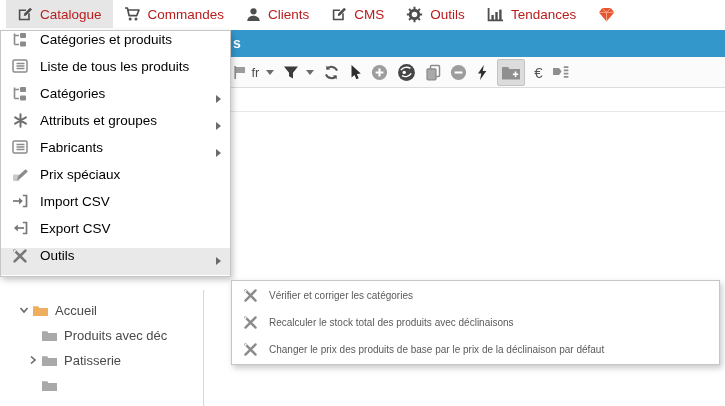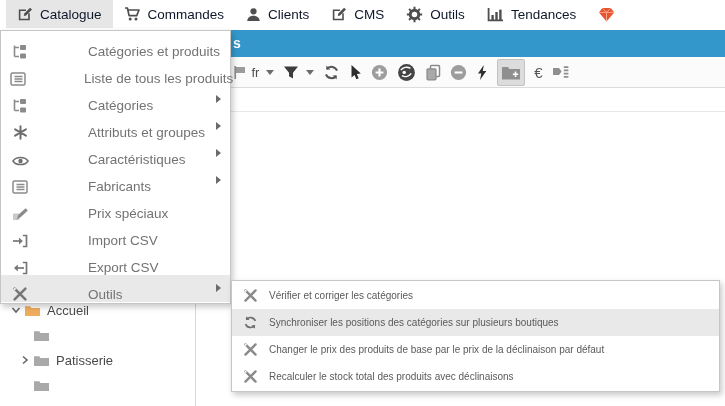--- a/index.html
+++ b/index.html
@@ -1,50 +1,50 @@
 <!DOCTYPE html>
 <html><head>
 <meta charset="utf-8">
 <style>
   html,body{margin:0;padding:0;background:#fff;}
   .stage{position:relative;width:725px;height:406px;overflow:hidden;background:#fff;
          font-family:"Liberation Sans","DejaVu Sans",sans-serif;-webkit-font-smoothing:antialiased;}
 
   
   .menubar{position:absolute;top:0;left:0;right:0;height:28px;background:#fff;display:flex;align-items:stretch;padding-left:6px;z-index:4;}
-  .menu-item{display:flex;align-items:center;gap:7px;padding:0 11px;font-size:13.5px;color:#0f172a;white-space:nowrap;cursor:pointer;}
+  .menu-item{display:flex;align-items:center;gap:7px;padding:0 11px;font-size:13.5px;color:#b91c1c;white-space:nowrap;cursor:pointer;}
   .menu-item.active{background:#e6e6e6;}
   .menu-item .mi-ic{display:flex;align-items:center;}
 
   
   .bluebar{position:absolute;top:30px;left:0;right:0;height:27px;background:#3397cb;z-index:1;}
   .bluebar .title-frag{position:absolute;left:233px;top:5px;color:#fff;font-size:14px;font-weight:bold;}
 
   
   .toolbar{position:absolute;top:57px;left:0;right:0;height:30px;background:#fbfbfb;border-bottom:1px solid #dcdcdc;
            display:flex;align-items:center;gap:9px;padding-left:119px;z-index:1;}
   .tb-it{display:flex;align-items:center;gap:5px;flex:0 0 auto;cursor:pointer;}
   .tb-label{font-size:13px;color:#4c4c4c;white-space:nowrap;}
   .caret{width:0;height:0;border-left:4px solid transparent;border-right:4px solid transparent;border-top:5px solid #6b6b6b;margin-left:2px;}
   .tb-btn{width:28px;height:27px;background:#dcdcdc;border:1px solid #c3c3c3;border-radius:2px;display:flex;align-items:center;justify-content:center;box-sizing:border-box;}
 
   .gridline2{position:absolute;top:111px;left:0;right:0;height:1px;background:#e8e8e8;z-index:1;}
 
   
-  .treepanel{position:absolute;top:290px;left:8px;width:157px;bottom:0;background:#fff;border-right:1px solid #d8d8d8;z-index:2;overflow:hidden;padding-left:30px;}
+  .treepanel{position:absolute;top:290px;left:16px;width:157px;bottom:0;background:#fff;border-right:1px solid #d8d8d8;z-index:2;overflow:hidden;padding-left:30px;}
   .vline2{position:absolute;top:300px;left:171px;width:1px;bottom:0;background:#dcdcdc;z-index:1;}
   .tree-row{position:absolute;left:0;right:0;height:24px;display:flex;align-items:center;font-size:13px;color:#4a4a4a;white-space:nowrap;cursor:pointer;}
   .tree-row .chev{width:13px;margin-left:3px;display:flex;align-items:center;}
   .tree-row.lvl1 .chev{margin-left:12px;}
   .tree-row .fold{margin-right:6px;display:flex;align-items:center;}
 
   
   .dropdown{position:absolute;top:30px;left:0;width:229px;background:#fff;border:1px solid #c6c6c6;
             box-shadow:2px 3px 6px rgba(0,0,0,.22);padding:1px 0;z-index:5;}
-  .dd-row{height:27px;display:flex;align-items:flex-end;padding-left:9px;position:relative;font-size:13.5px;color:#737373;cursor:pointer;gap:48px;}
+  .dd-row{height:27px;display:flex;align-items:flex-start;padding-left:9px;position:relative;font-size:13.5px;color:#000000;cursor:pointer;}
   .dd-row.hl{background:#e9e9e9;}
   .dd-ic{width:20px;display:flex;justify-content:center;align-items:center;}
   .dd-lbl{margin-left:10px;white-space:nowrap;}
   .dd-arrow{position:absolute;right:9px;top:9px;width:0;height:0;border-left:5px solid #6b6b6b;border-top:4.5px solid transparent;border-bottom:4.5px solid transparent;}
 
   
   .submenu{position:absolute;top:280px;left:231px;width:487px;background:#fff;border:1px solid #c6c6c6;
            box-shadow:2px 3px 6px rgba(0,0,0,.22);padding:1px 0;z-index:6;}
   .sm-row{height:27px;display:flex;align-items:center;padding-left:8px;font-size:10px;color:#5a5a5a;cursor:pointer;}
   .sm-row.hl{background:#e9e9e9;}
@@ -234,20 +234,21 @@
       </span>
       <span>Accueil</span>
     </div>
     <div class="tree-row lvl1" style="top:33px;">
       <span class="chev"></span>
       <span class="fold">
         <svg width="17" height="13" viewBox="0 0 17 13">
             <path d="M1 2.2h5.2l1.3 1.8H16v8H1z" fill="#a9a9a9"></path>
           </svg>
       </span>
+      <span>Produits avec déc</span>
     </div>
     <div class="tree-row lvl1" style="top:58px;">
       <span class="chev">
         <svg width="10" height="10" viewBox="0 0 10 10">
             <path d="M3 1.5l4 3.5-4 3.5" stroke="#666" stroke-width="1.6" fill="none"></path>
           </svg>
       </span>
       <span class="fold">
         <svg width="17" height="13" viewBox="0 0 17 13">
             <path d="M1 2.2h5.2l1.3 1.8H16v8H1z" fill="#a9a9a9"></path>
@@ -305,30 +306,20 @@
       <span class="dd-lbl">Catégories</span>
       <span class="dd-arrow"></span>
     </div>
     <div class="dd-row">
       <span class="dd-ic">
         <svg width="15" height="15" viewBox="0 0 15 15">
             <path d="M7.5 1.2v12.6M2.1 4.3l10.8 6.4M12.9 4.3L2.1 10.7" stroke="#6e6e6e" stroke-width="2" stroke-linecap="round" fill="none"></path>
           </svg>
       </span>
       <span class="dd-lbl">Attributs et groupes</span>
-      <span class="dd-arrow"></span>
-    </div>
-    <div class="dd-row">
-      <span class="dd-ic">
-        <svg width="17" height="12" viewBox="0 0 17 12">
-            <path d="M1 6C4 1.3 13 1.3 16 6 13 10.7 4 10.7 1 6z" fill="none" stroke="#6e6e6e" stroke-width="1.5"></path>
-            <circle cx="8.5" cy="6" r="2.2" fill="#6e6e6e"></circle>
-          </svg>
-      </span>
-      <span class="dd-lbl">Caractéristiques</span>
       <span class="dd-arrow"></span>
     </div>
     <div class="dd-row">
       <span class="dd-ic">
         <svg width="16" height="14" viewBox="0 0 16 14">
             <rect x="1" y="1" width="14" height="12" rx="1.5" fill="none" stroke="#8b8b8b" stroke-width="1.5"></rect>
             <path d="M4.5 4.5h8M4.5 7h8M4.5 9.5h8" stroke="#8b8b8b" stroke-width="1.3"></path>
           </svg>
       </span>
       <span class="dd-lbl">Fabricants</span>
@@ -378,44 +369,33 @@
   <div class="submenu">
     <div class="sm-row">
       <span class="sm-ic">
         <svg width="15" height="15" viewBox="0 0 16 16">
             <path d="M2.6 2.6l10.8 10.8M13.4 2.6L2.6 13.4" stroke="#8a8a8a" stroke-width="2.5" stroke-linecap="round"></path>
             <circle cx="2.9" cy="2.9" r="1" fill="#fff"></circle>
           </svg>
       </span>
       <span class="sm-lbl">Vérifier et corriger les catégories</span>
     </div>
-    <div class="sm-row hl">
-      <span class="sm-ic">
-        <svg width="15" height="15" viewBox="0 0 16 16">
-            <path d="M13.2 6.3A5.6 5.6 0 0 0 3.5 4.9" fill="none" stroke="#6e6e6e" stroke-width="1.8"></path>
-            <path d="M3.2 1.4v3.8h3.8z" fill="#6e6e6e"></path>
-            <path d="M2.8 9.7a5.6 5.6 0 0 0 9.7 1.4" fill="none" stroke="#6e6e6e" stroke-width="1.8"></path>
-            <path d="M12.8 14.6v-3.8H9z" fill="#6e6e6e"></path>
-          </svg>
-      </span>
-      <span class="sm-lbl">Synchroniser les positions des catégories sur plusieurs boutiques</span>
-    </div>
     <div class="sm-row">
       <span class="sm-ic">
         <svg width="15" height="15" viewBox="0 0 16 16">
             <path d="M2.6 2.6l10.8 10.8M13.4 2.6L2.6 13.4" stroke="#8a8a8a" stroke-width="2.5" stroke-linecap="round"></path>
             <circle cx="2.9" cy="2.9" r="1" fill="#fff"></circle>
           </svg>
       </span>
-      <span class="sm-lbl">Changer le prix des produits de base par le prix de la déclinaison par défaut</span>
+      <span class="sm-lbl">Recalculer le stock total des produits avec déclinaisons</span>
     </div>
     <div class="sm-row">
       <span class="sm-ic">
         <svg width="15" height="15" viewBox="0 0 16 16">
             <path d="M2.6 2.6l10.8 10.8M13.4 2.6L2.6 13.4" stroke="#8a8a8a" stroke-width="2.5" stroke-linecap="round"></path>
             <circle cx="2.9" cy="2.9" r="1" fill="#fff"></circle>
           </svg>
       </span>
-      <span class="sm-lbl">Recalculer le stock total des produits avec déclinaisons</span>
+      <span class="sm-lbl">Changer le prix des produits de base par le prix de la déclinaison par défaut</span>
     </div>
   </div>
 
 </div>
 
 </body></html>

